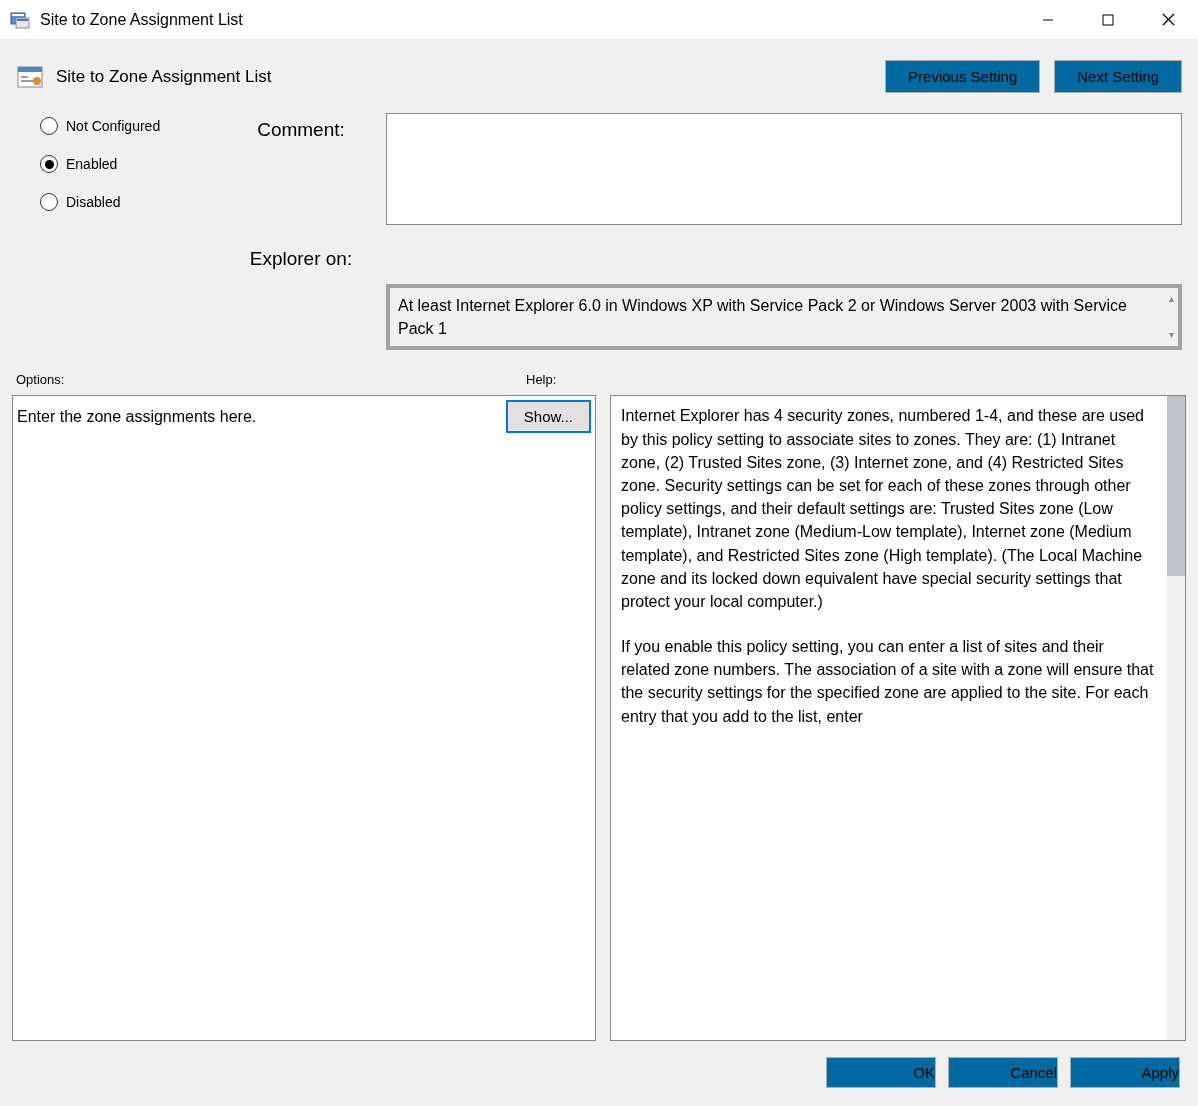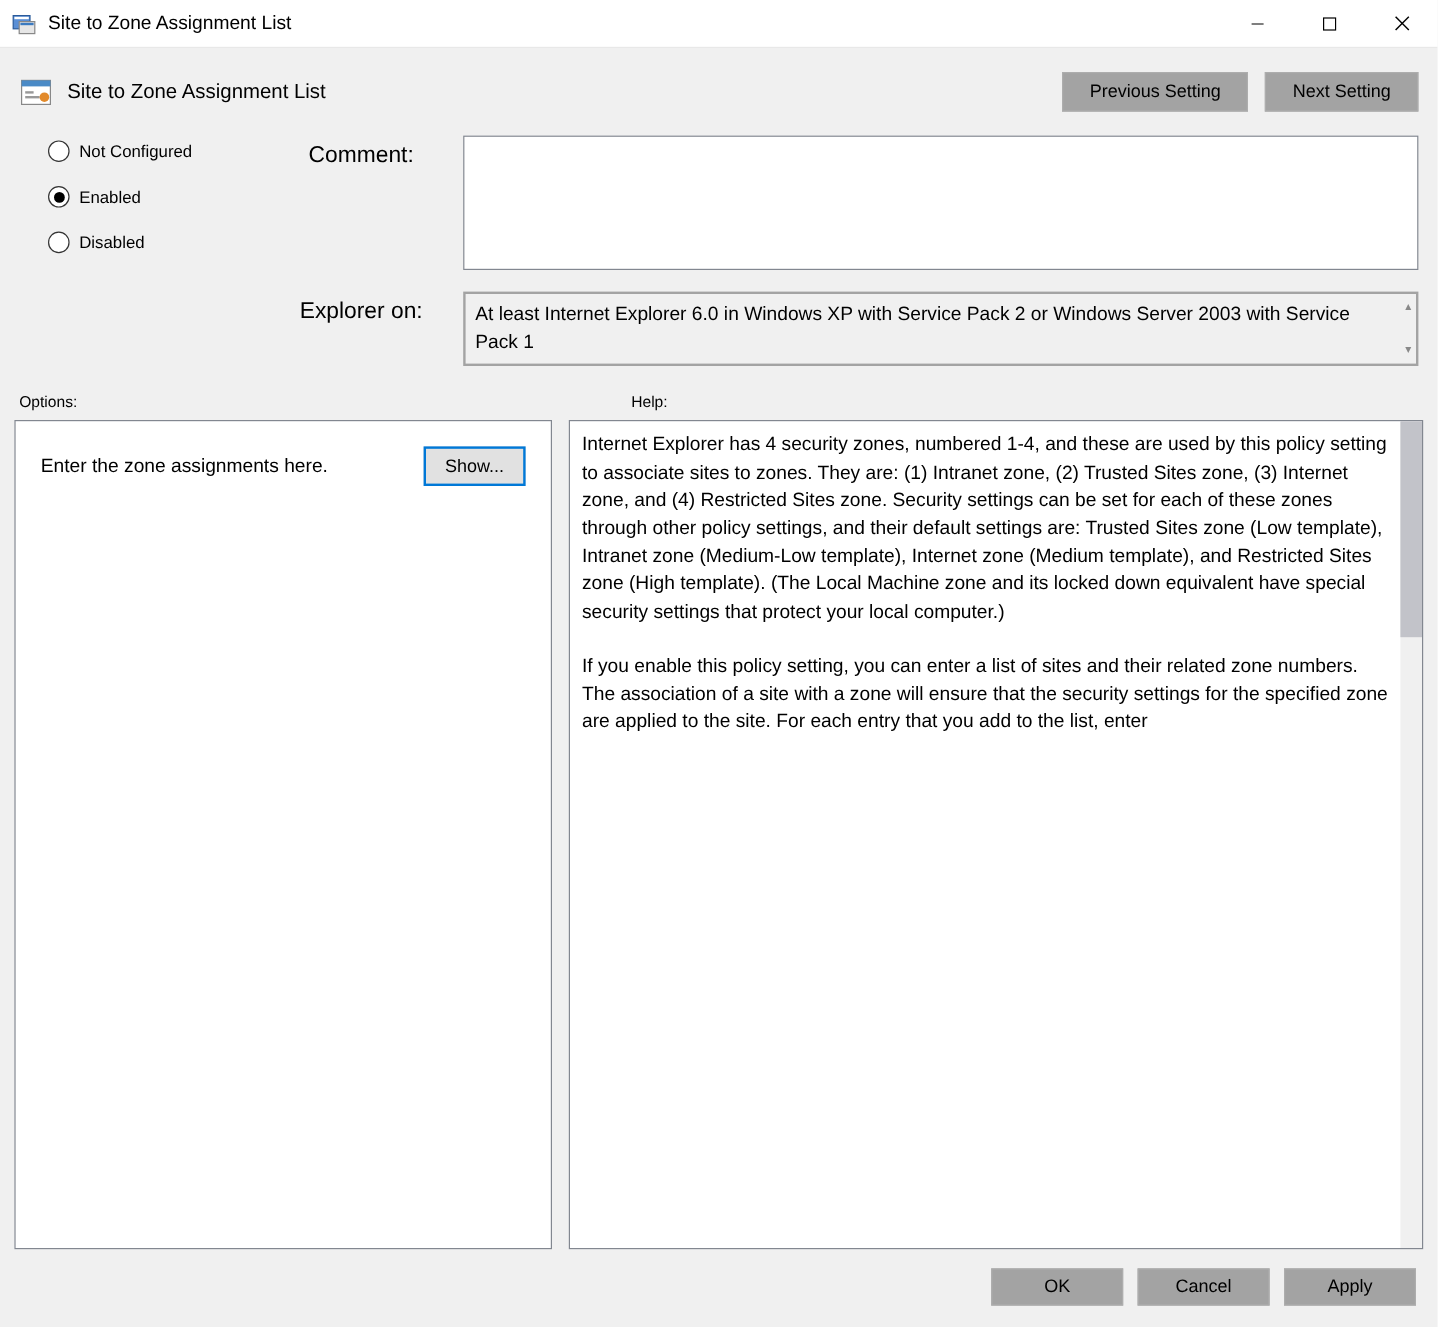--- a/index.html
+++ b/index.html
@@ -67,21 +67,21 @@
     }
     .header-title {
       font-size: 17px;
       flex: 1;
     }
     .nav-btns {
       display: flex;
       gap: 14px;
     }
     .btn {
-      background: #a3a3a3;
+      background: #0369a1;
       border: 1px solid #adadad;
       padding: 7px 22px;
       font-family: inherit;
       font-size: 15px;
       cursor: default;
     }
     .btn.primary-focus {
       background: #e1e1e1;
       border: 2px solid #0078d7;
     }
@@ -134,27 +134,28 @@
       border: 1px solid #828790;
       background: #fff;
       resize: none;
       font-family: inherit;
       font-size: 15px;
       padding: 4px 20px 4px 6px;
       position: relative;
     }
     .supported-box {
       width: 100%;
-      border: 2px solid #a3a3a3;
+      border: 4px solid #a3a3a3;
       background: #f0f0f0;
       font-size: 16px;
       padding: 6px 32px 6px 8px;
       line-height: 1.45;
       color: #000;
       position: relative;
+      margin-top: 42px;
     }
     .scroll-arrows {
       position: absolute;
       right: 4px;
       display: flex;
       flex-direction: column;
       justify-content: space-between;
       top: 4px;
       bottom: 4px;
       color: #888;
@@ -167,24 +168,24 @@
     }
     .section-labels .lbl-left { width: 510px; }
     .panels {
       display: flex;
       gap: 14px;
       padding: 0 0px;
       flex: 1;
       min-height: 0;
     }
     .options-panel {
-      width: 448px;
+      width: 584px;
       border: 1px solid #828790;
       background: #fff;
-      padding: 21px;
+      padding: 4px;
     }
     .options-line {
       display: flex;
       align-items: center;
       justify-content: space-between;
       font-size: 16px;
     }
     .help-panel {
       flex: 1;
       border: 1px solid #828790;
@@ -215,21 +216,21 @@
       background: #c2c3c9;
     }
     .footer {
       display: flex;
       justify-content: flex-end;
       gap: 12px;
       padding: 16px 6px 6px 6px;
     }
     .footer .btn {
       width: 110px;
-      text-align: center;
+      text-align: right;
       padding: 6px 0;
     }
     .rel { position: relative; }
   </style>
 </head>
 <body>
 
 <div class="titlebar">
   <span class="titlebar-icon">
     <svg viewBox="0 0 20 20" width="20" height="20">

